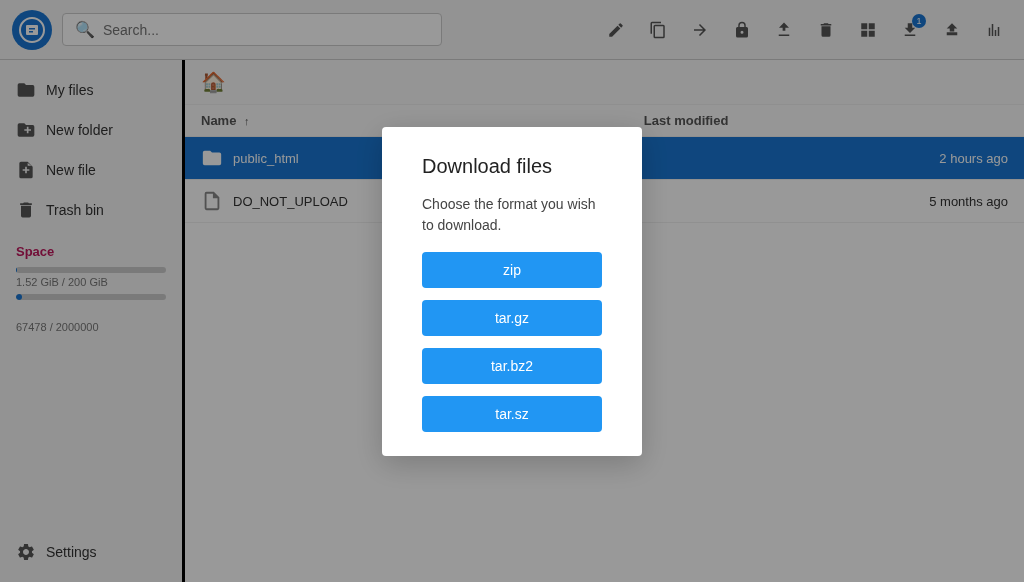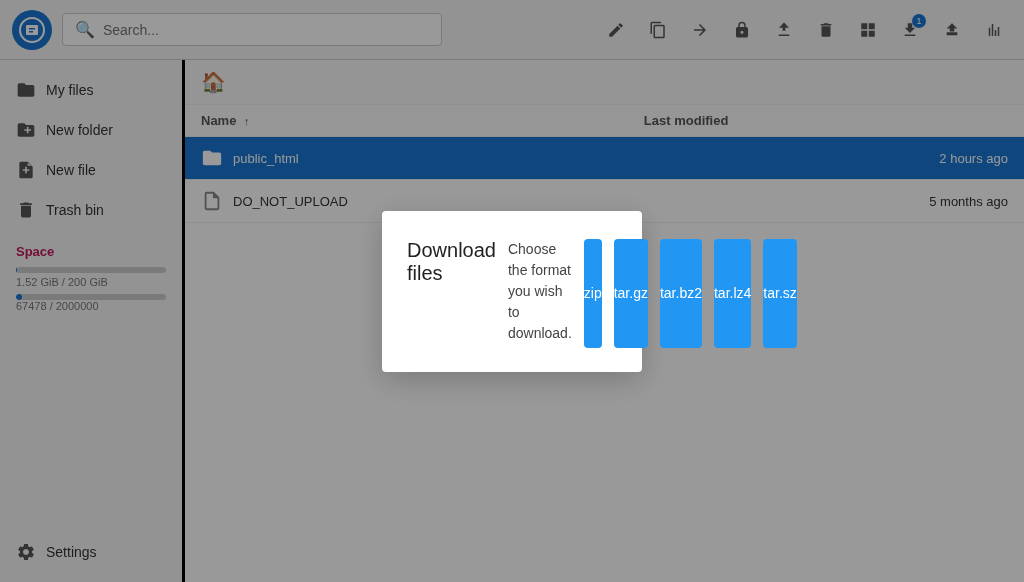--- a/index.html
+++ b/index.html
@@ -106,21 +106,21 @@
     }
     .space-label { font-size: 11px; color: #777; margin-top: 3px; }
     .inodes-bar-container { padding: 4px 16px 2px; }
     .inodes-bar {
       height: 6px; background: #ccc; border-radius: 3px;
       overflow: hidden;
     }
     .inodes-bar-fill {
       height: 100%; background: #1976d2; border-radius: 3px; width: 4%;
     }
-    .inodes-label { font-size: 11px; color: #777; margin-top: 0; }
+    .inodes-label { font-size: 11px; color: #777; margin-top: 21px; }
 
     
     .file-area {
       flex: 1;
       background: #fff;
       overflow: auto;
       position: relative;
     }
     .file-toolbar {
       display: flex; align-items: center;
@@ -157,24 +157,24 @@
       background: rgba(0,0,0,0.4);
       z-index: 10;
       display: flex;
       align-items: center;
       justify-content: center;
     }
     .modal {
       background: #fff;
       border-radius: 4px;
       width: 260px;
-      padding: 28px 25px 24px;
+      padding: 28px 40px 24px;
       box-shadow: 0 8px 30px rgba(0,0,0,0.2);
       display: flex;
-      flex-direction: row;
+      flex-direction: column;
       gap: 12px;
     }
     .modal-title {
       font-size: 20px;
       font-weight: 500;
       color: #222;
       margin-bottom: 4px;
     }
     .modal-desc {
       font-size: 14px;
@@ -363,16 +363,15 @@
   </div>
 </div>
 
 <div class="overlay">
   <div class="modal">
     <div class="modal-title">Download files</div>
     <div class="modal-desc">Choose the format you wish to download.</div>
     <button class="format-btn">zip</button>
     <button class="format-btn">tar.gz</button>
     <button class="format-btn">tar.bz2</button>
-    <button class="format-btn">tar.lz4</button>
     <button class="format-btn">tar.sz</button>
   </div>
 </div>
 
 </body></html>

